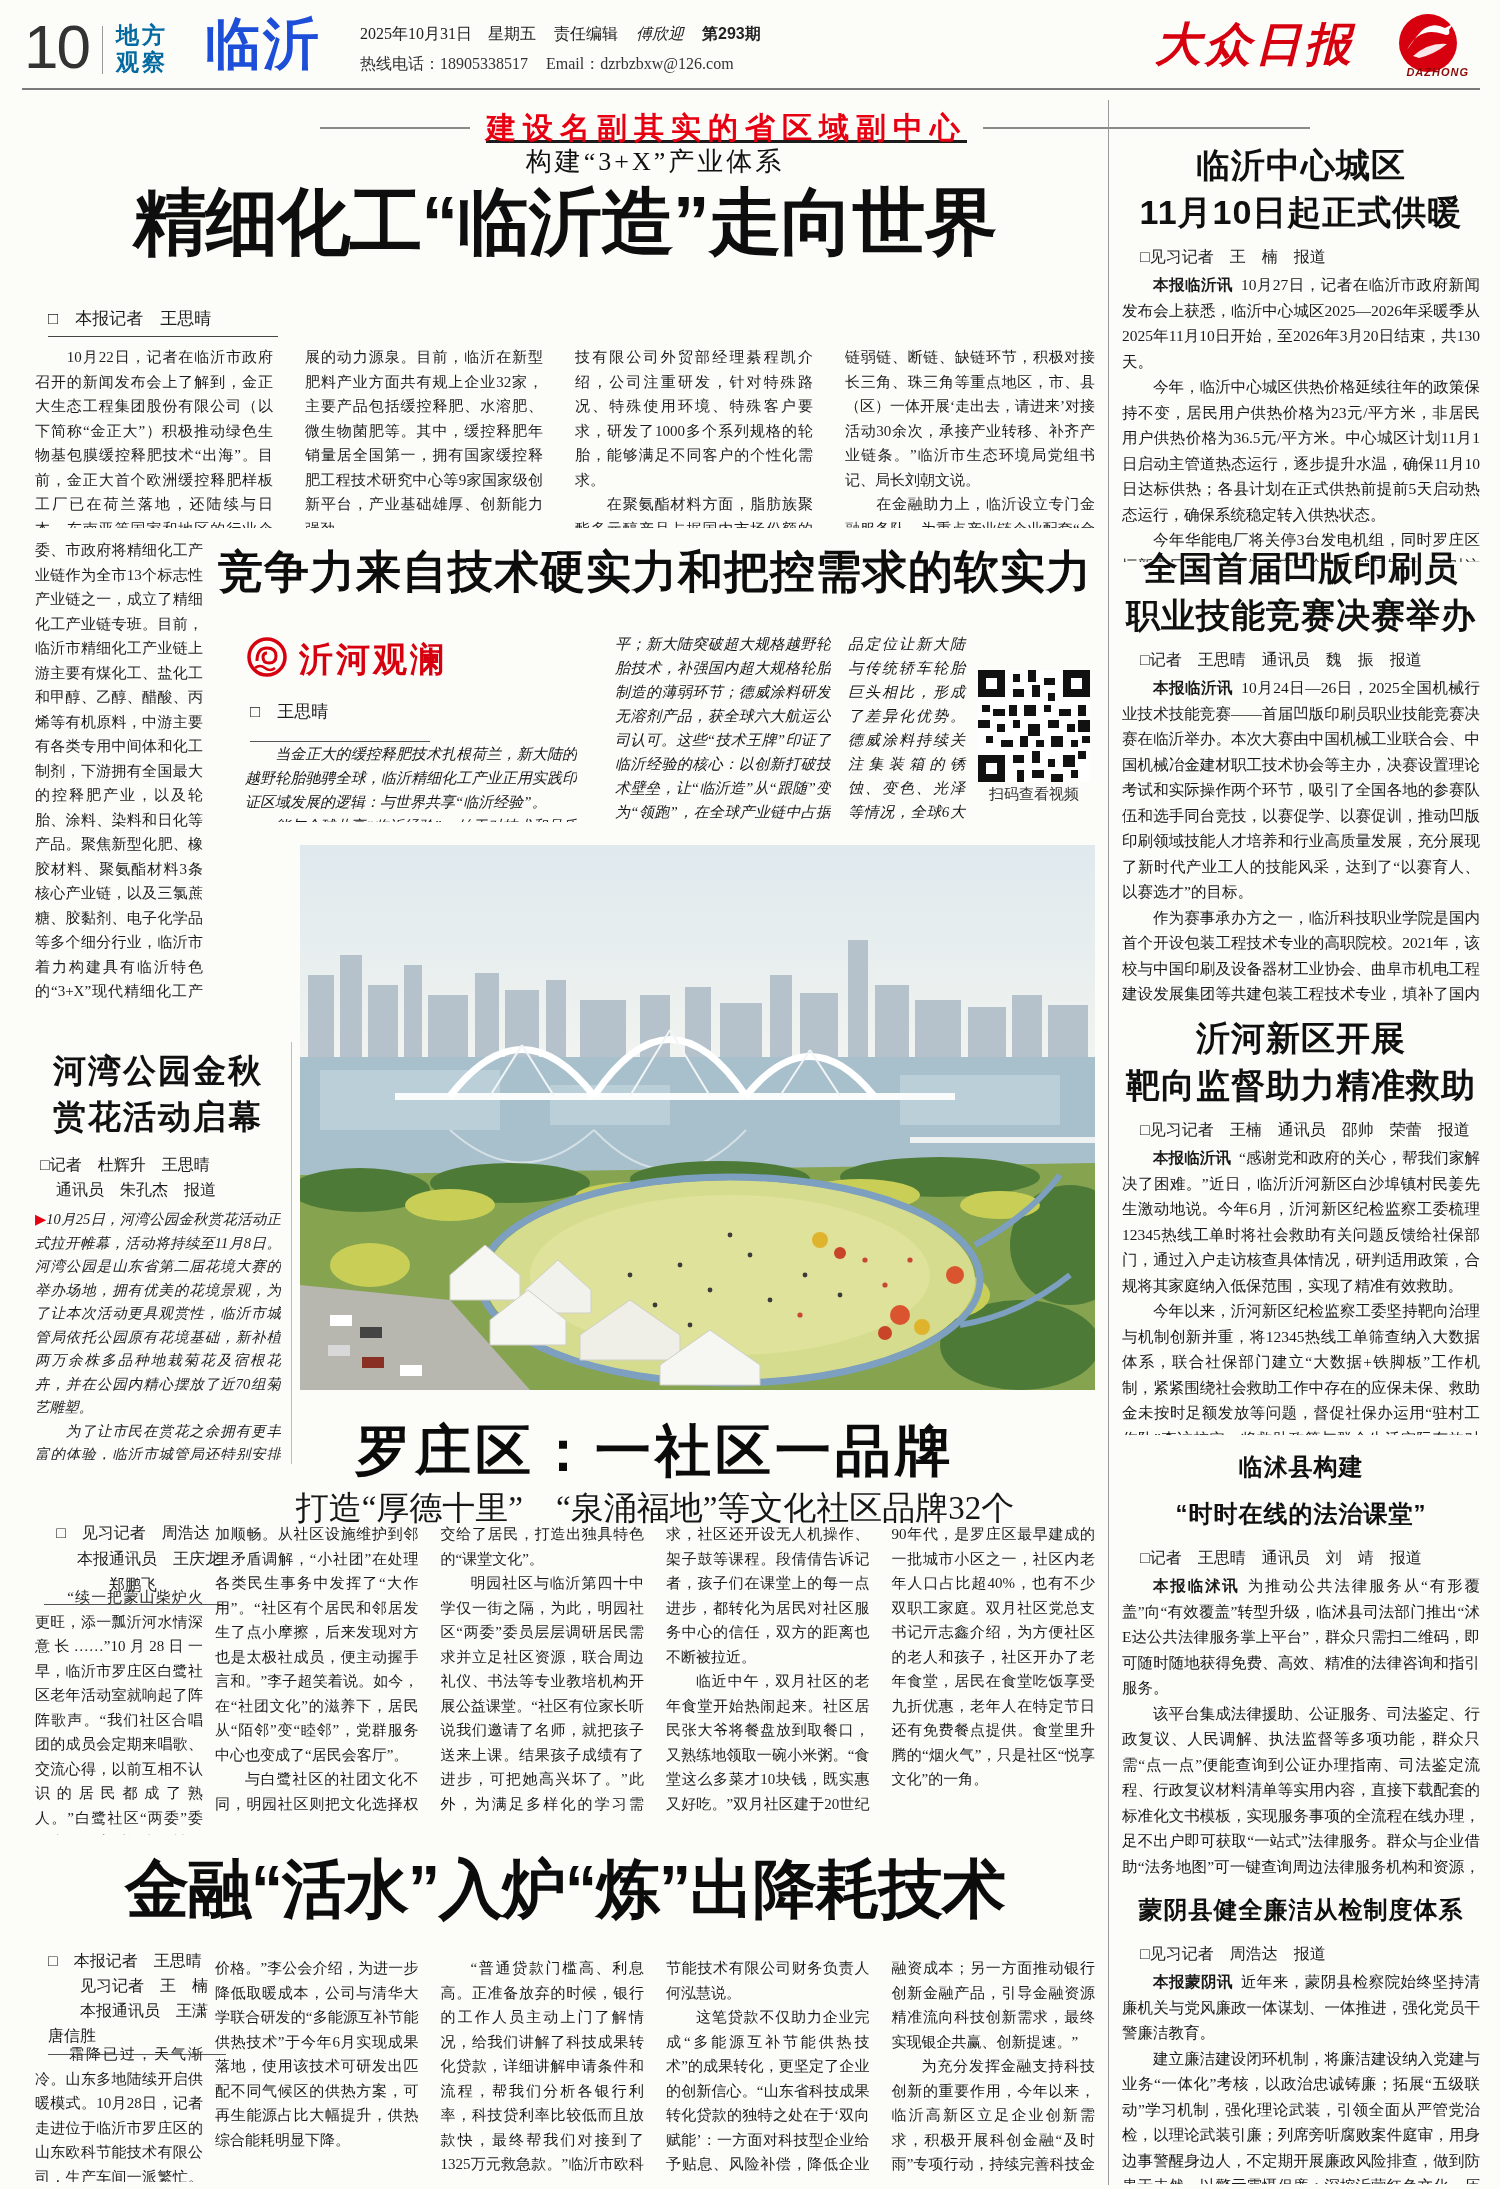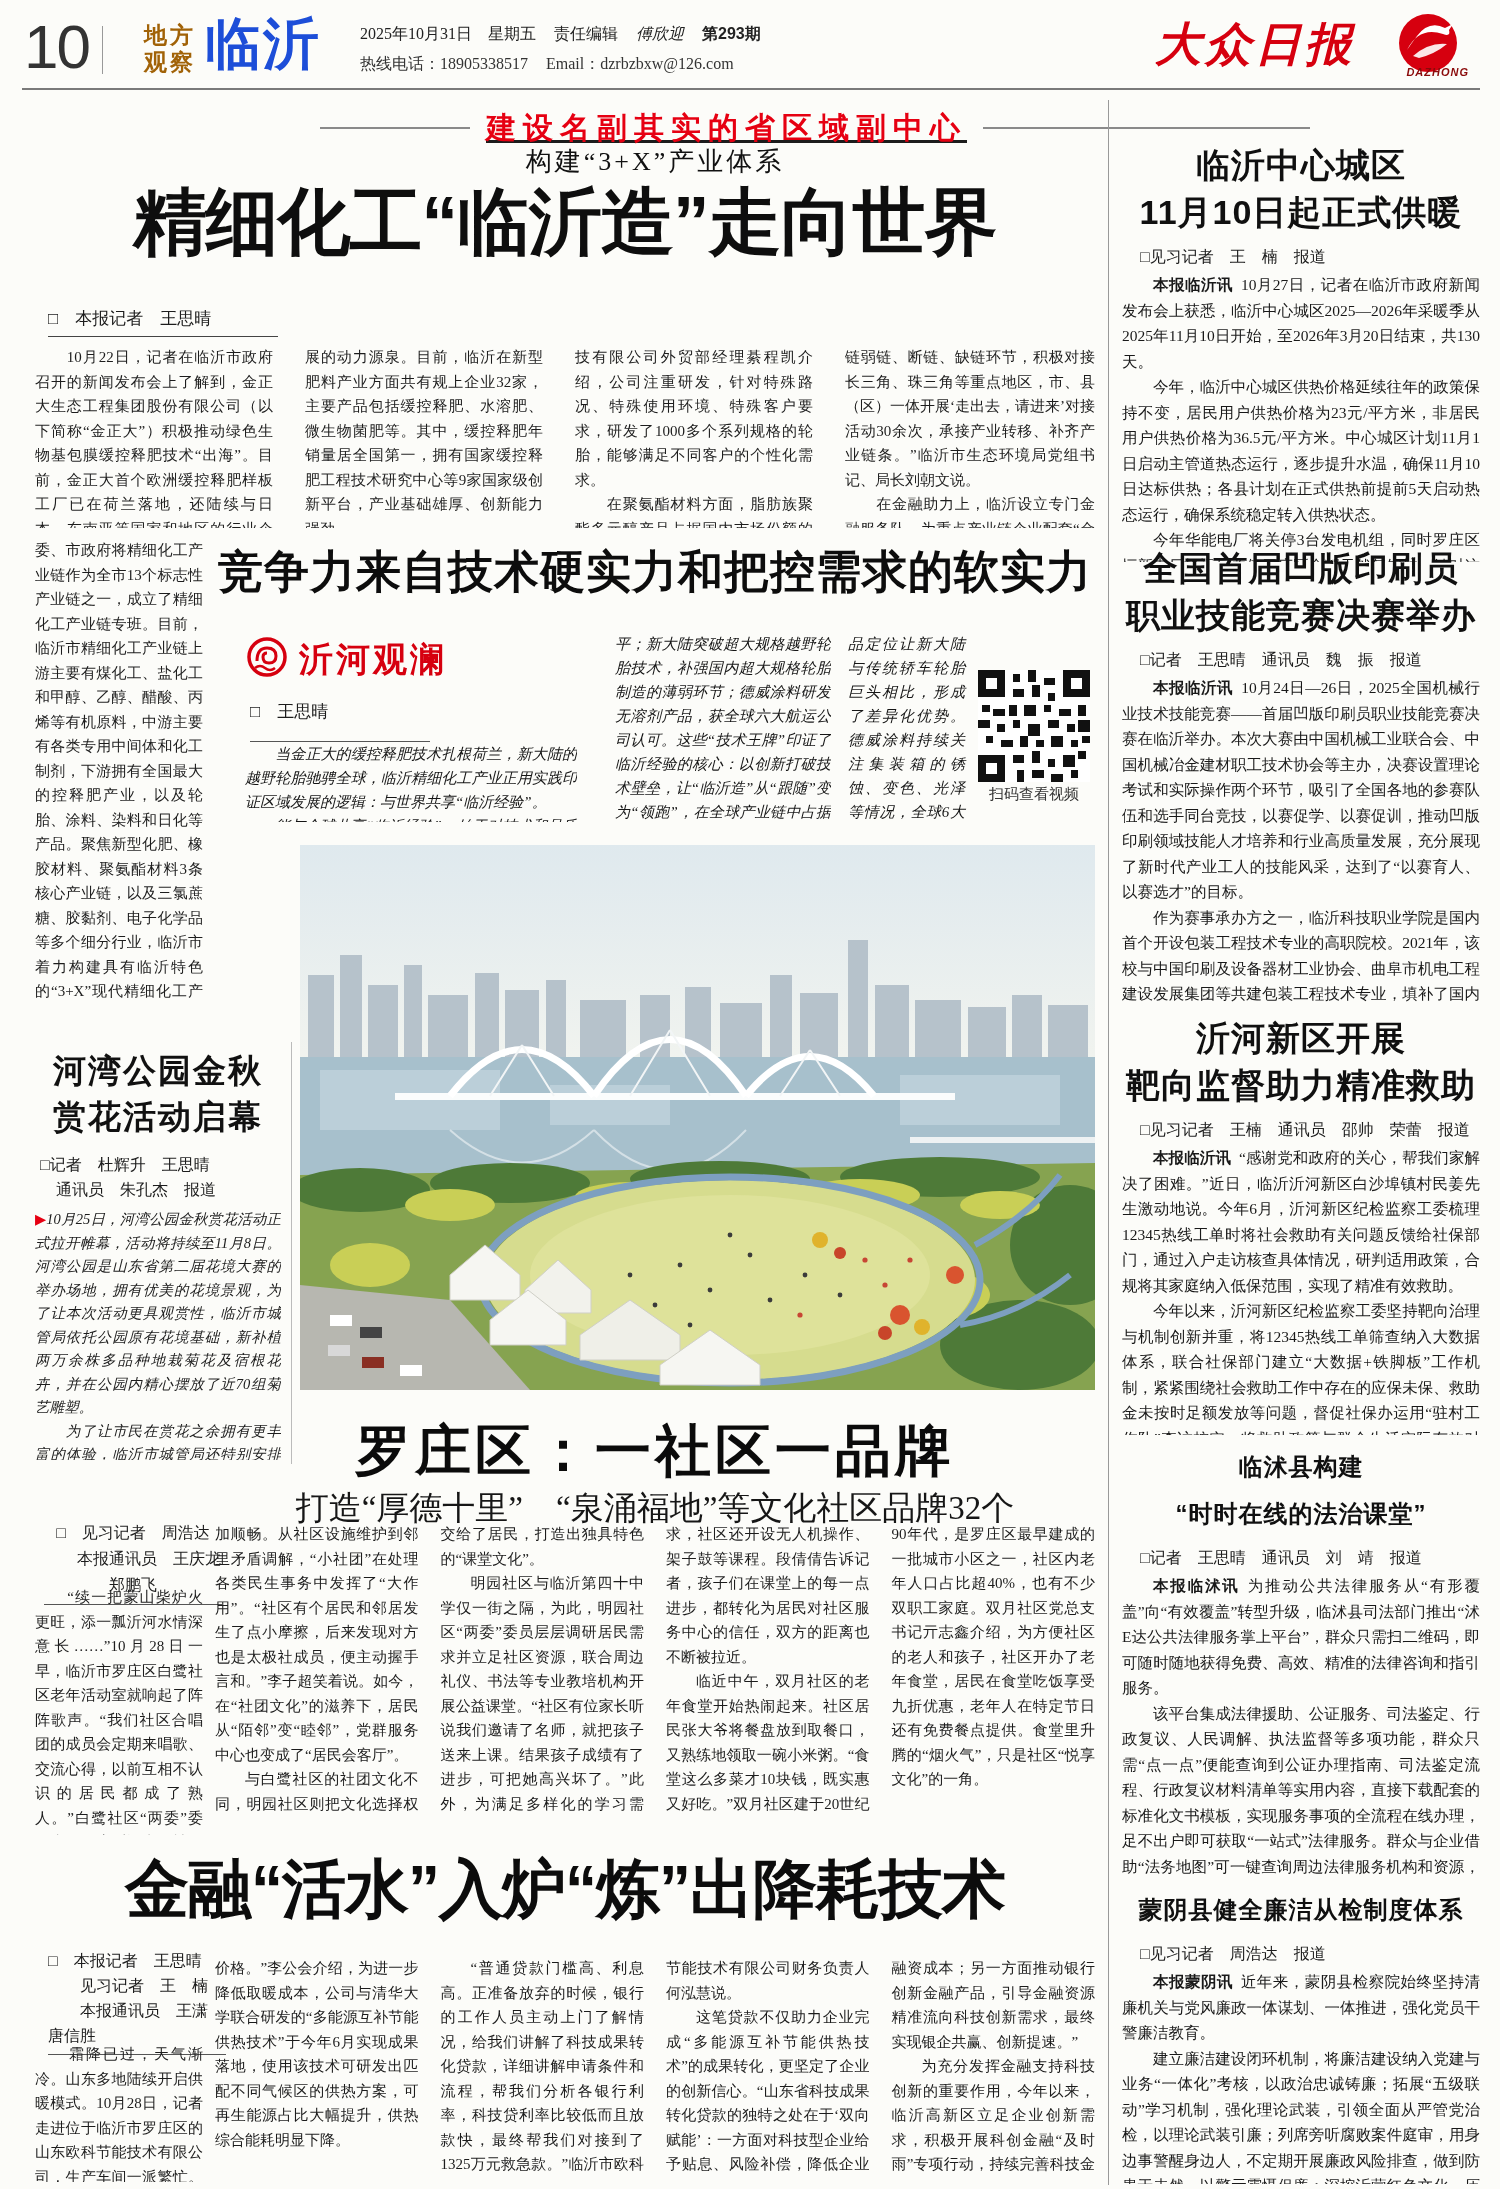--- a/index.html
+++ b/index.html
@@ -7,21 +7,21 @@
        font-family:"Liberation Serif",serif;color:#1c1c1c;}
   .abs{position:absolute;}
   .kai{font-style:italic;}
   .center{text-align:center;}
   .just{text-align:justify;}
   .clip{overflow:hidden;}
   .pre{white-space:pre-line;}
   
   .pageno{left:24px;top:16px;font:300 62px/62px "Liberation Sans",sans-serif;color:#333;letter-spacing:-2px;}
   .hdr-div{left:102px;top:26px;width:1px;height:48px;background:#999;}
-  .section{left:116px;top:22px;font:700 23px/27px "Liberation Sans",sans-serif;color:#a16207;letter-spacing:3px;margin-left:28px;}
+  .section{left:116px;top:22px;font:700 23px/27px "Liberation Sans",sans-serif;color:#0369a1;letter-spacing:3px;}
   .edition{left:205px;top:12px;font:900 56px/64px "Liberation Sans",sans-serif;color:#1d4ed8;letter-spacing:2px;}
   .meta{left:360px;top:22px;font:16px/24px "Liberation Serif",serif;color:#222;}
   .meta b{font-family:"Liberation Sans",sans-serif;}
   .meta .m2{margin-top:6px;color:#333;}
   .meta span{margin-right:14px;}
   .logo-wrap{left:1155px;top:14px;width:330px;height:66px;}
   .logo-text{position:absolute;left:0;top:6px;font:900 46px/50px "Liberation Serif",serif;font-style:italic;color:#d6000f;letter-spacing:4px;}
   .logo-circle{position:absolute;right:28px;top:0;width:58px;height:58px;border-radius:50%;background:#d6000f;}
   .logo-en{position:absolute;right:16px;top:52px;font:900 11px/12px "Liberation Sans",sans-serif;font-style:italic;color:#8a0a0a;letter-spacing:1px;}
   .hdr-rule{left:22px;top:88px;width:1458px;height:2px;background:#7a7a7a;}

